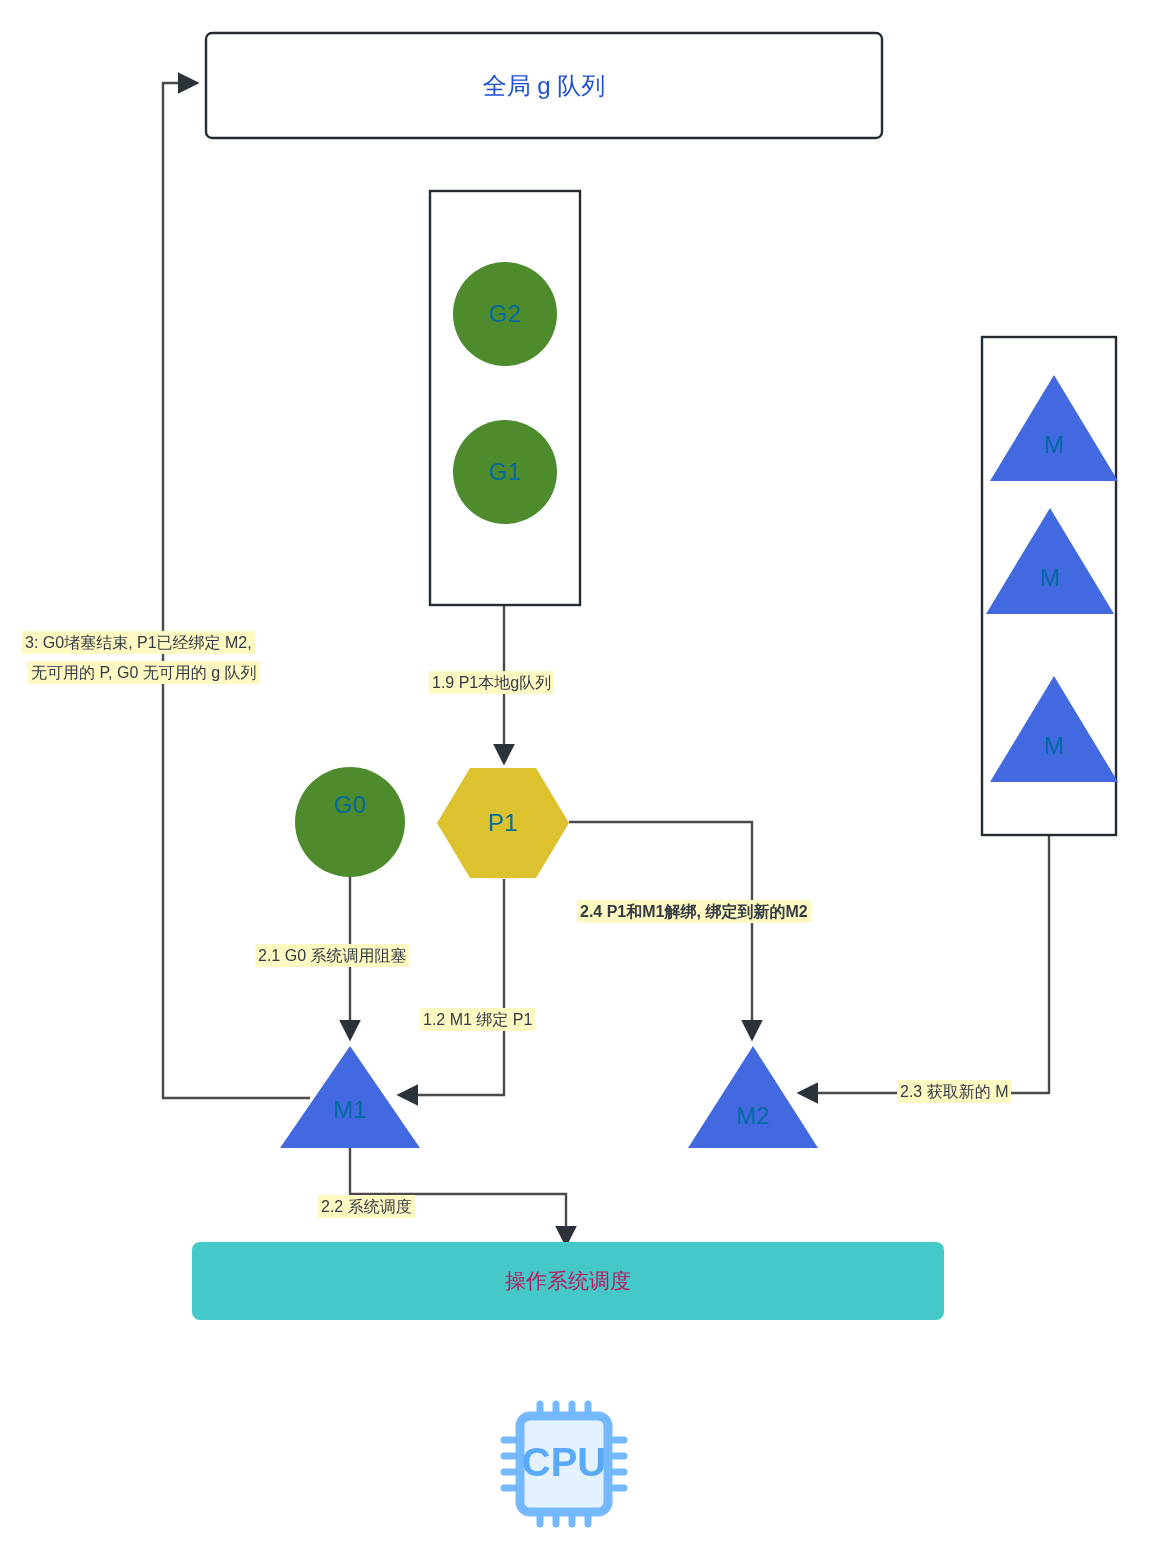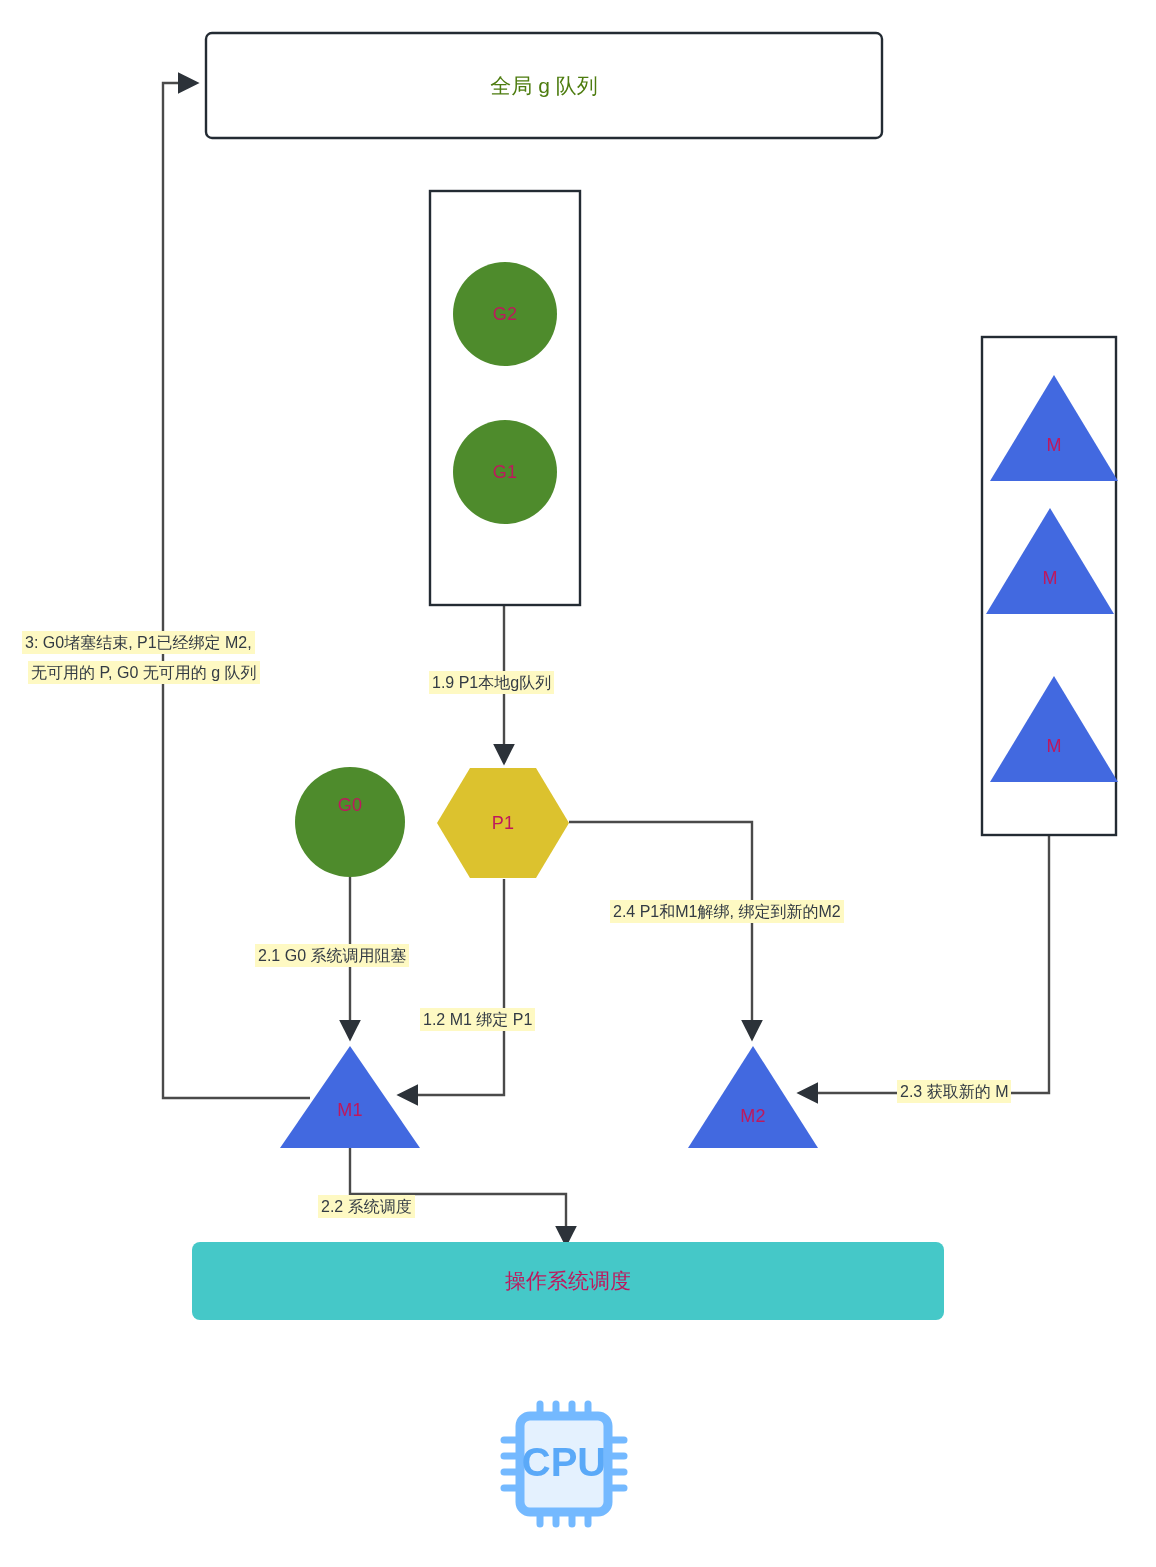--- a/index.html
+++ b/index.html
@@ -24,31 +24,31 @@
     top: 0;
     width: 1156px;
     height: 1567px;
   }
   .node-label {
     position: absolute;
     display: flex;
     align-items: center;
     justify-content: center;
     pointer-events: none;
-    color: #be185d;
-    font-size: 18px;
+    color: #0369a1;
+    font-size: 24px;
     letter-spacing: 0.2px;
   }
   .box-label {
     position: absolute;
     display: flex;
     align-items: center;
     justify-content: center;
-    color: #4d7c0f;
-    font-size: 21px;
+    color: #1d4ed8;
+    font-size: 24px;
   }
   .edge-label {
     position: absolute;
     font-size: 16px;
     color: #333b44;
     line-height: 1.45;
     white-space: pre;
     background: #fef9c3;
     padding: 0 3px;
   }
@@ -135,21 +135,21 @@
 
   <div class="edge-label" style="left:22px; top:631px;">3: G0堵塞结束, P1已经绑定 M2,</div>
   <div class="edge-label" style="left:28px; top:661px;">无可用的 P, G0 无可用的 g 队列</div>
 
   <div class="edge-label" style="left:429px; top:671px;">1.9 P1本地g队列</div>
 
   <div class="edge-label" style="left:255px; top:944px;">2.1 G0 系统调用阻塞</div>
 
   <div class="edge-label" style="left:420px; top:1008px;">1.2 M1 绑定 P1</div>
 
-  <div class="edge-label" style="left:610px; top:900px;">2.4 P1和M1解绑, 绑定到新的M2</div>
+  <div class="edge-label" style="left:577px; top:900px;font-weight:bold;">2.4 P1和M1解绑, 绑定到新的M2</div>
 
   <div class="edge-label" style="left:897px; top:1080px;">2.3 获取新的 M</div>
 
   <div class="edge-label" style="left:318px; top:1182px;margin-top:13px;">2.2 系统调度</div>
 
   <div class="cpu-wrap">
     <svg viewBox="0 0 132 132" width="132" height="132">
       <g stroke="#74b9ff" stroke-width="7" stroke-linecap="round" fill="none">
 
         <line x1="42" y1="6" x2="42" y2="24"></line>

